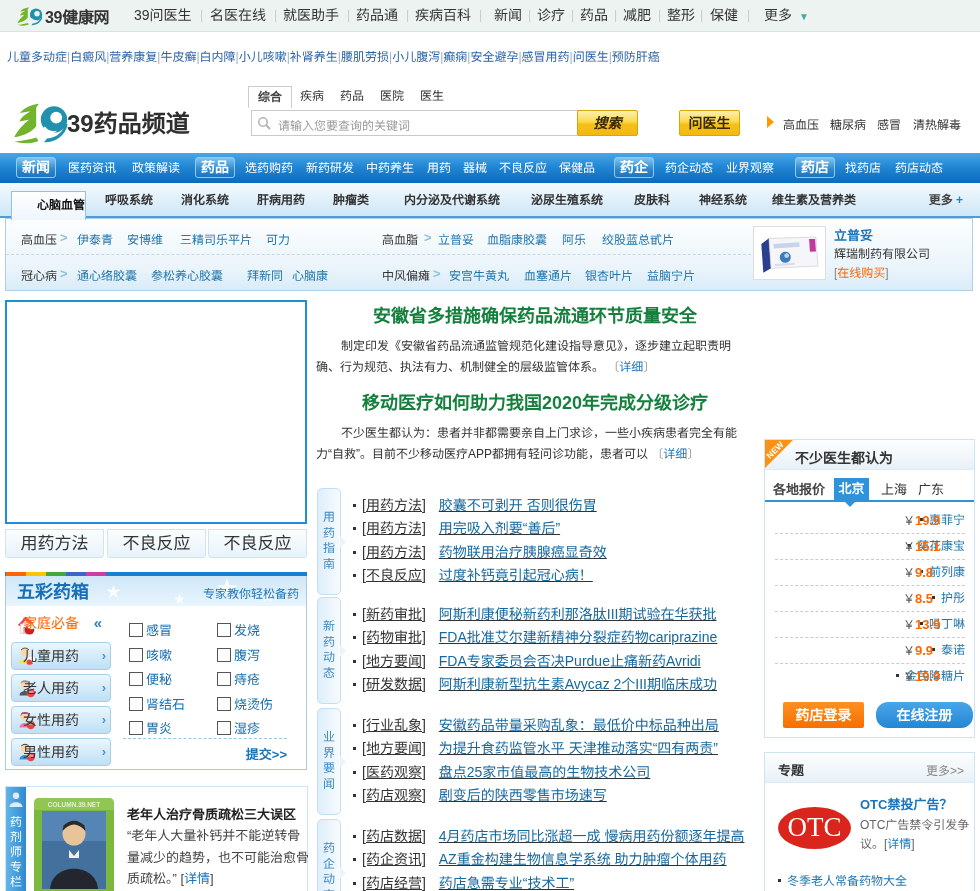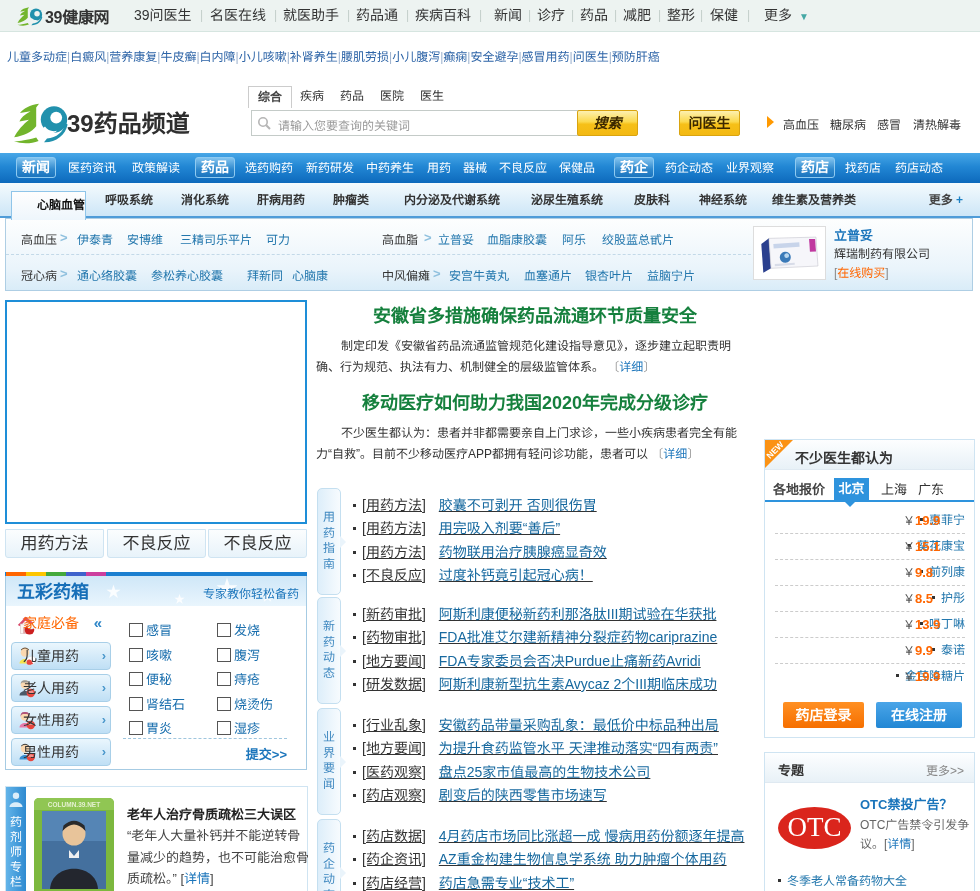--- a/index.html
+++ b/index.html
@@ -159,21 +159,21 @@
 #plist .pr { height:25px; line-height:25px; border-bottom:1px dashed #ccc; font-size:12px; position:relative;text-align:right; }
 #plist .pr.last { border-bottom:none; }
 #plist .pr a { color:#2377ad; }
 #plist .bu { display:inline-block; width:3px; height:3px; background:#333; vertical-align:3px; margin-right:6px; }
 #plist .pp { position:absolute; left:128px; top:0; color:#f60; font-weight:bold; font-size:13px; }
 #plist .pp .y { color:#555; font-weight:normal; font-size:12px; }
 #pbtns { position:absolute; left:0; top:262px; width:209px; }
 #pbtns a { position:absolute; top:0; height:26px; line-height:26px; text-align:center;
   color:#fff; font-size:14px; font-weight:bold; border-radius:2px; }
 #pbtns .b1 { left:18px; width:81px; background:linear-gradient(#ff9023,#f66f00); }
-#pbtns .b2 { left:111px; width:86px; background:linear-gradient(#4aa5e8,#2287d4); }
+#pbtns .b2 { left:111px; width:97px; background:linear-gradient(#4aa5e8,#2287d4);border-radius:12px; }
 
 #topicbox { position:absolute; left:764px; top:752px; width:209px; height:139px;
   border:1px solid #cfe4f2; border-bottom:none; background:#fff; }
 #topichead { position:absolute; left:0; top:0; width:209px; height:29px;
   background:linear-gradient(#fdfeff,#e8f1f7); border-bottom:1px solid #dfe9f1; }
 #topichead .tt { position:absolute; left:13px; top:7px; font-size:13px; font-weight:bold; color:#333; }
 #topichead .mr { position:absolute; right:10px; top:8px; font-size:12px; color:#888; }
 #otc { position:absolute; left:13px; top:54px; width:73px; height:42px; background:#da251c; border-radius:50%;
   text-align:center; color:#fff; font-family:"Liberation Serif",serif; font-size:27px; line-height:40px; }
 #topicbox .t1 { position:absolute; left:95px; top:41px; font-size:13px; font-weight:bold; color:#1b75bb; }

